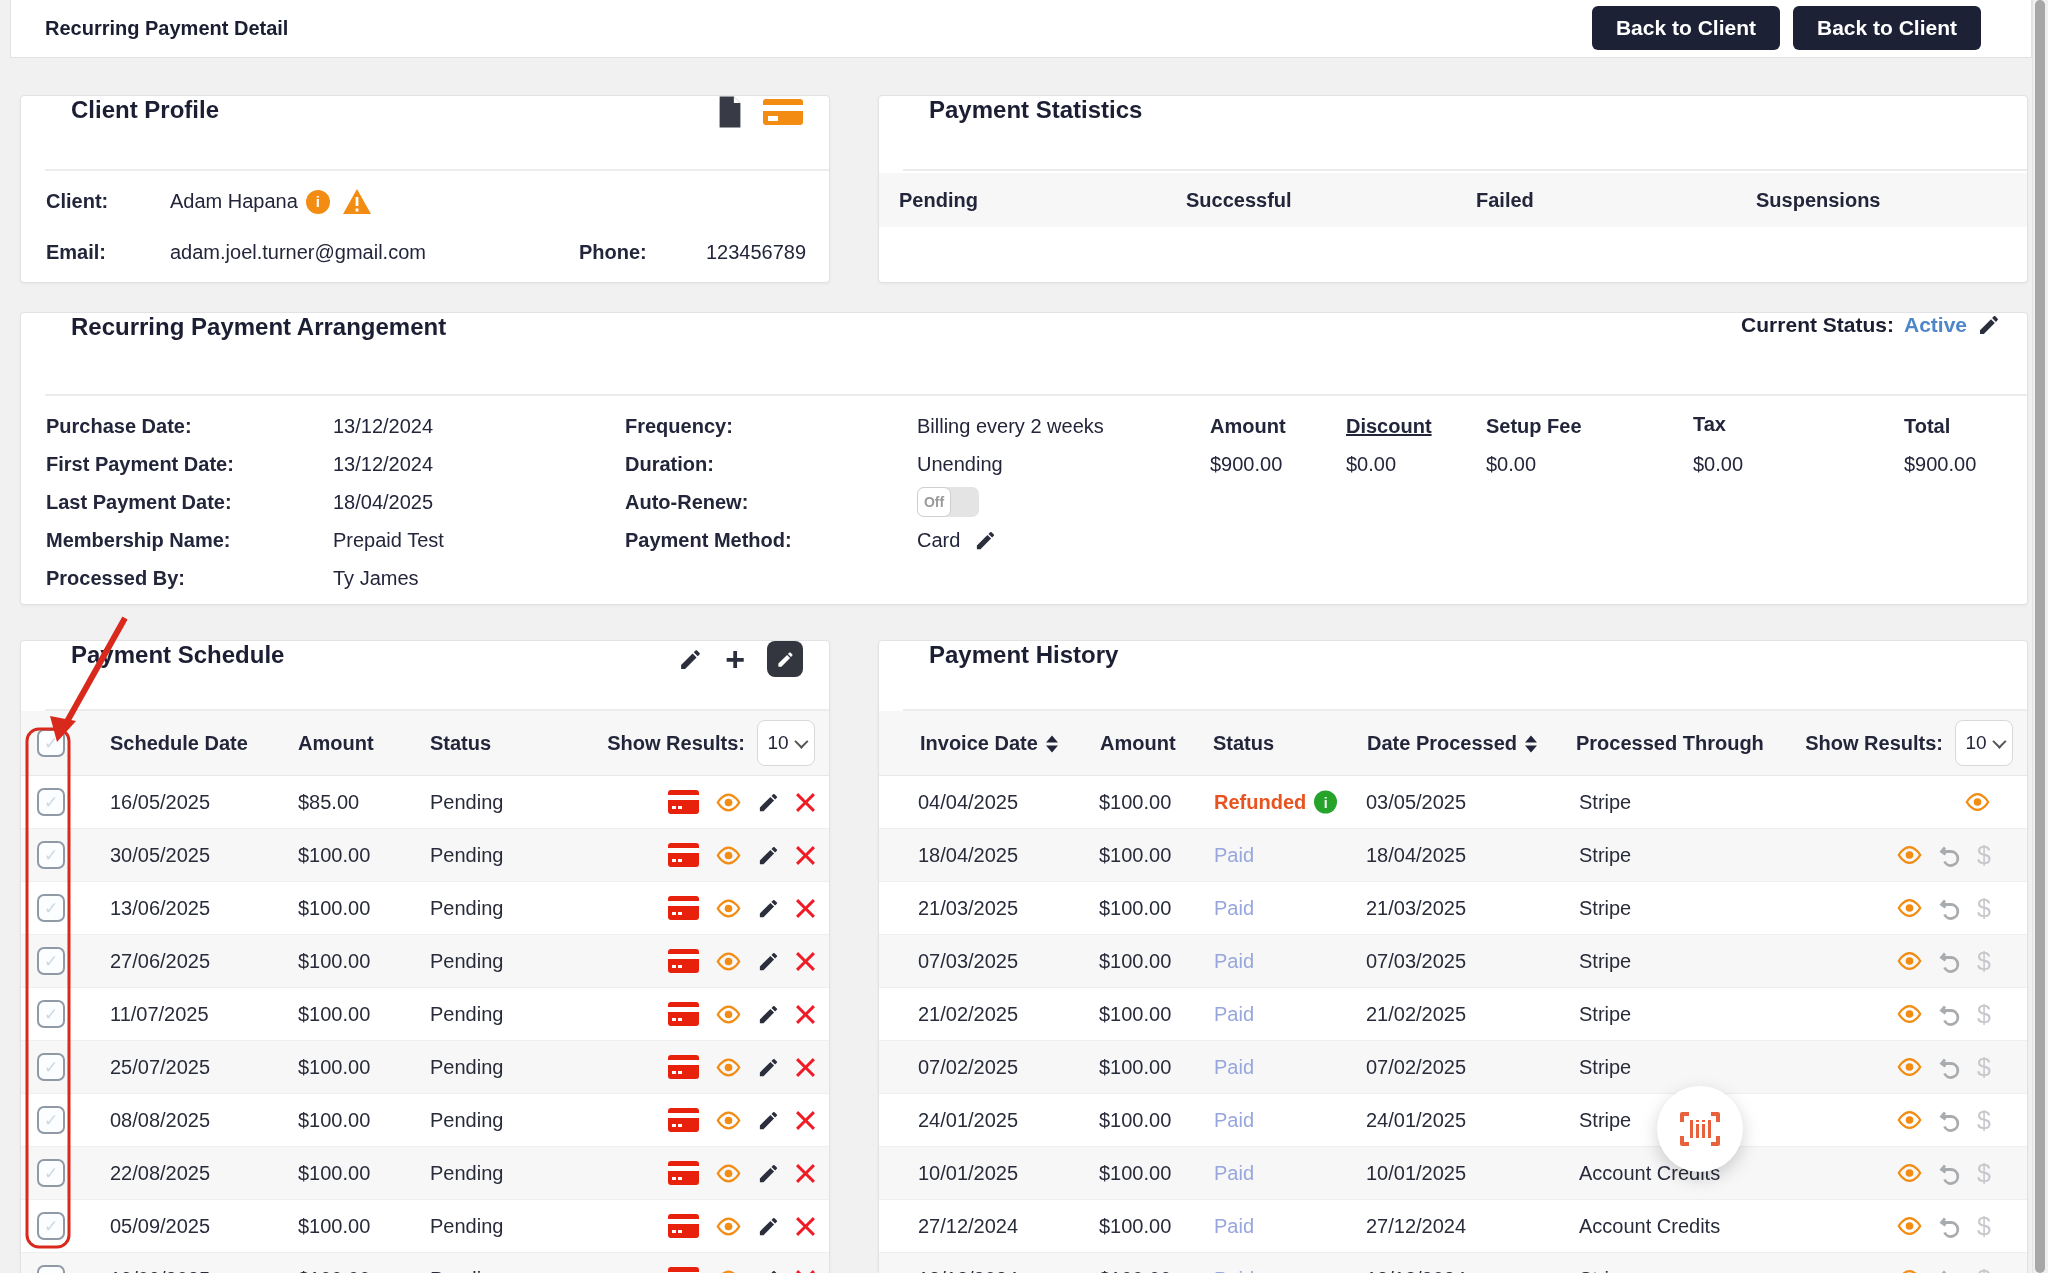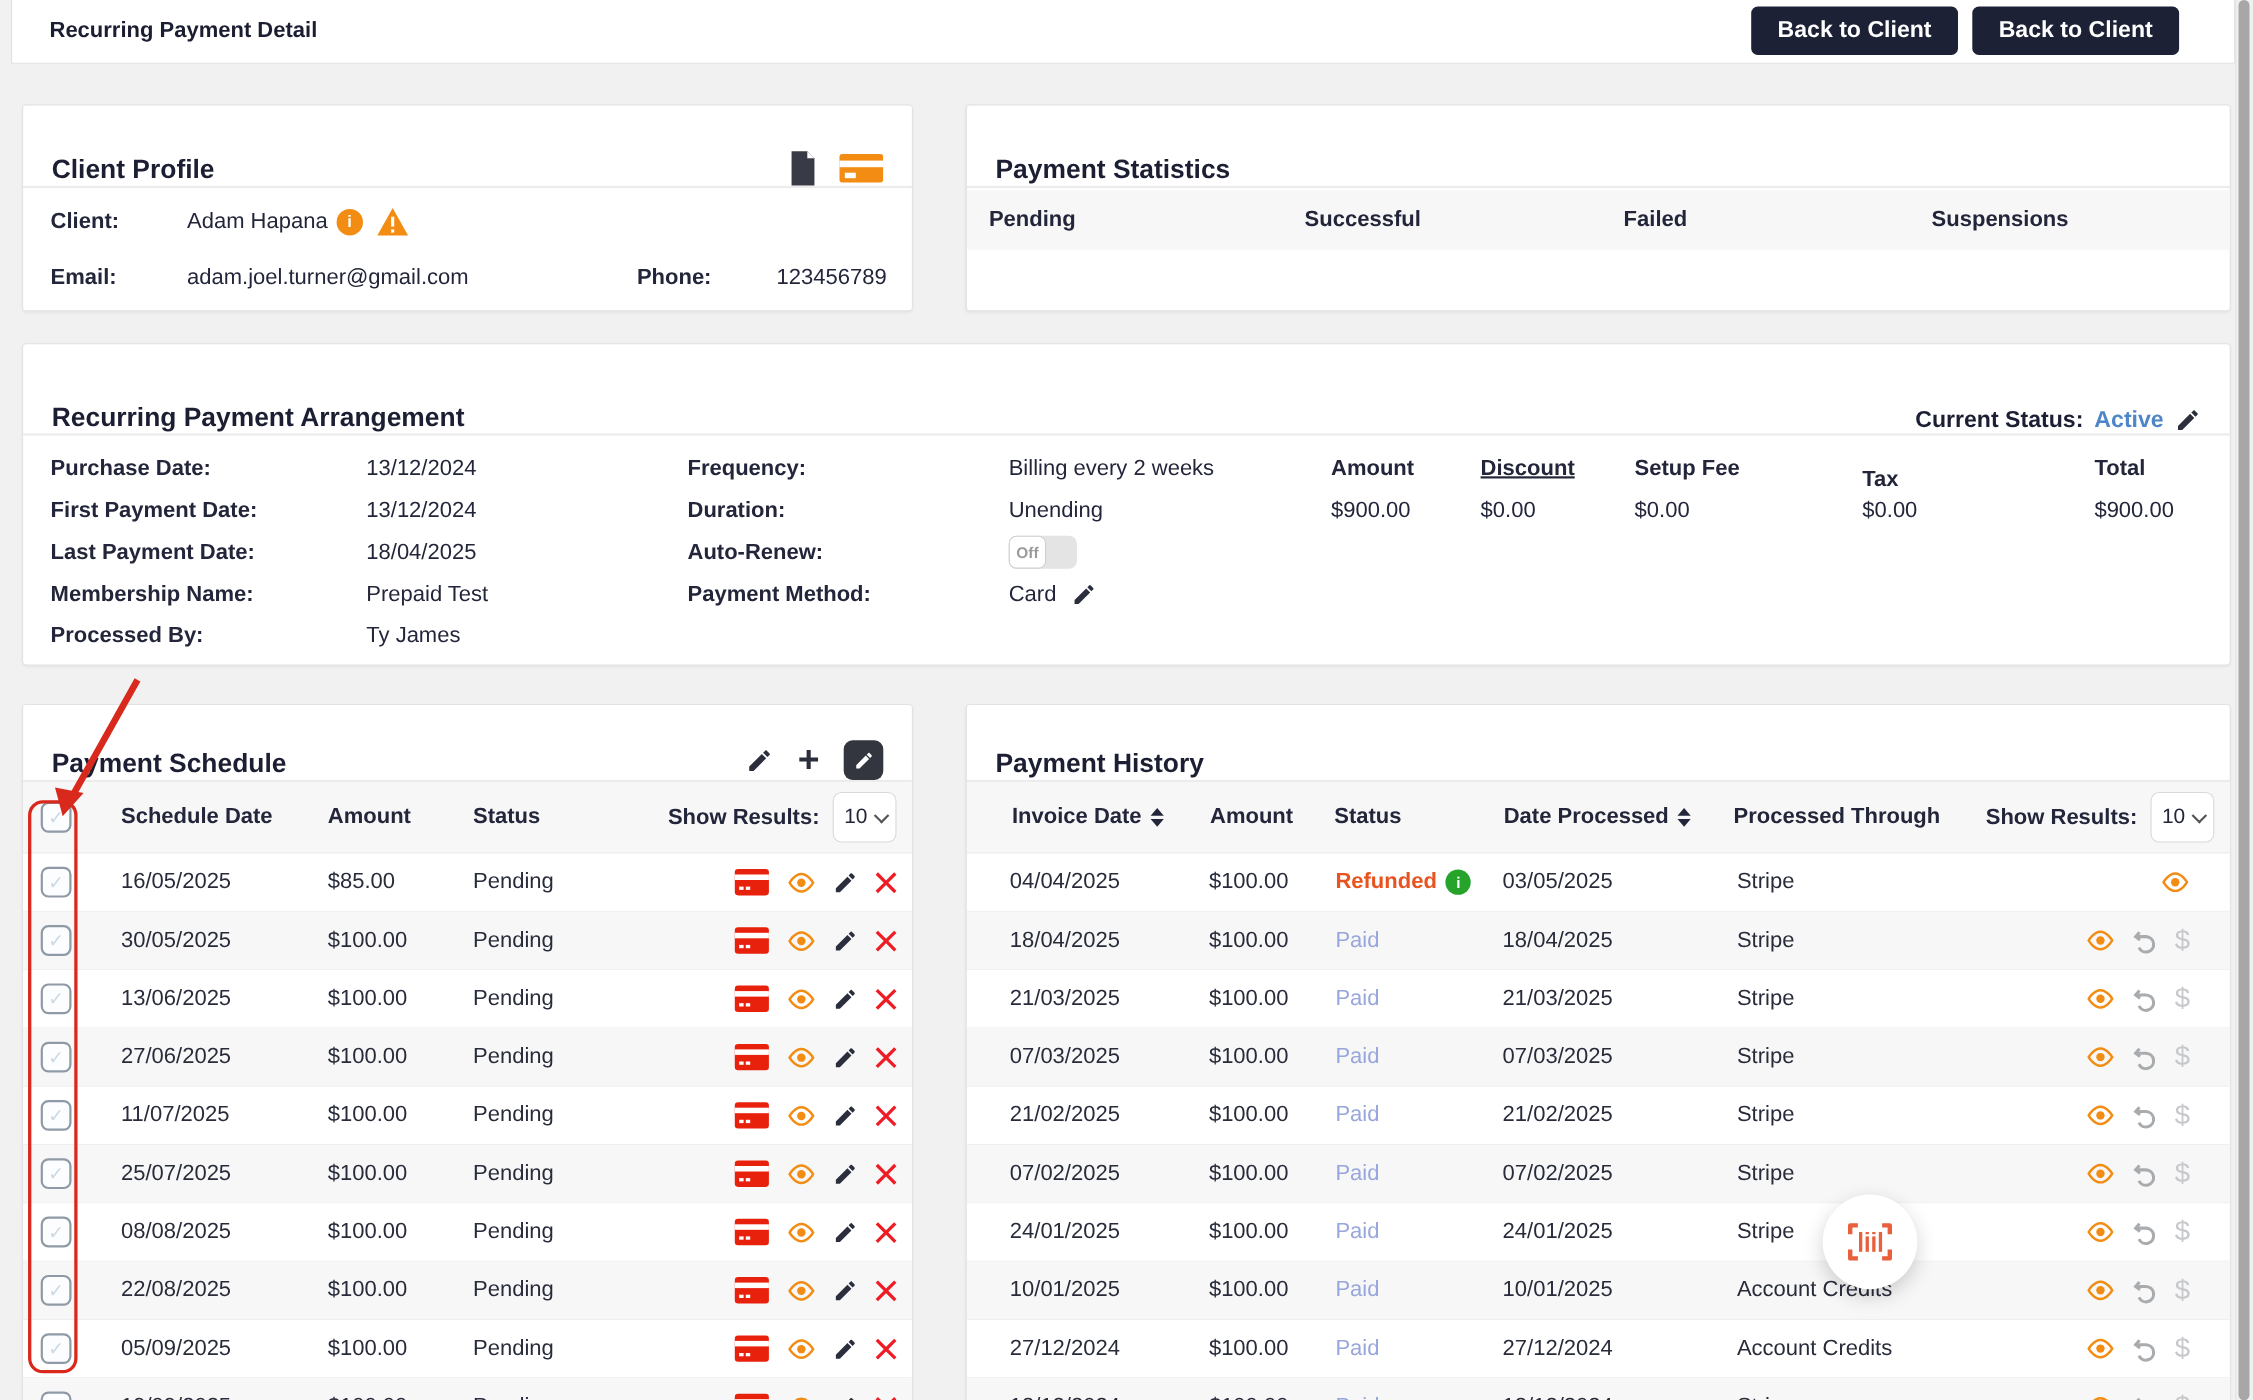--- a/index.html
+++ b/index.html
@@ -12,24 +12,24 @@
     overflow: hidden;
   }
   .card {
     position: absolute;
     background: #fff;
     border: 1px solid #e2e2e2;
     border-radius: 4px;
     box-shadow: 0 1px 3px rgba(0,0,0,.05);
   }
   .card-head {
-    display: flex; align-items: flex-end; justify-content: space-between;
+    display: flex; align-items: flex-start; justify-content: space-between;
     padding: 0 26px;
     border-bottom: 2px solid #ececec;
-    font-size: 24px; font-weight: bold; color: #1c1f33;
+    font-size: 24px; font-weight: bold; color: #1c1f33; margin-left: 24px;
   }
   
   .topbar {
     position: absolute; left: 10px; right: 16px; top: -10px; height: 68px;
     background: #fff; border: 1px solid #e1e1e1;
     display: flex; align-items: center; padding: 8px 50px 0 34px;
   }
   .topbar .title { font-size: 20px; font-weight: bold; color: #1b1e32; }
   .topbar .btns { margin-left: auto; display: flex; gap: 13px; }
   .btn-dark {
@@ -240,21 +240,21 @@
         </svg>
     </span>
   </div>
 
   <div class="arr-field amount-head" style="left:1189px; top:98px;">Amount</div>
   <div class="arr-field" style="left:1189px; top:136px;">$900.00</div>
   <div class="arr-field amount-head" style="left:1325px; top:98px;text-decoration:underline;">Discount</div>
   <div class="arr-field" style="left:1325px; top:136px;">$0.00</div>
   <div class="arr-field amount-head" style="left:1465px; top:98px;">Setup Fee</div>
   <div class="arr-field" style="left:1465px; top:136px;">$0.00</div>
-  <div class="arr-field amount-head" style="left:1672px; top:108px;text-align:center;">Tax</div>
+  <div class="arr-field amount-head" style="left:1672px; top:96px;text-align:center;">Tax</div>
   <div class="arr-field" style="left:1672px; top:136px;">$0.00</div>
   <div class="arr-field amount-head" style="left:1883px; top:98px;">Total</div>
   <div class="arr-field" style="left:1883px; top:136px;">$900.00</div>
 </div>
 
 <div class="card" id="sched-card">
   <div class="card-head">
     <span>Payment Schedule</span>
     <span class="sched-icons">
       <span>

